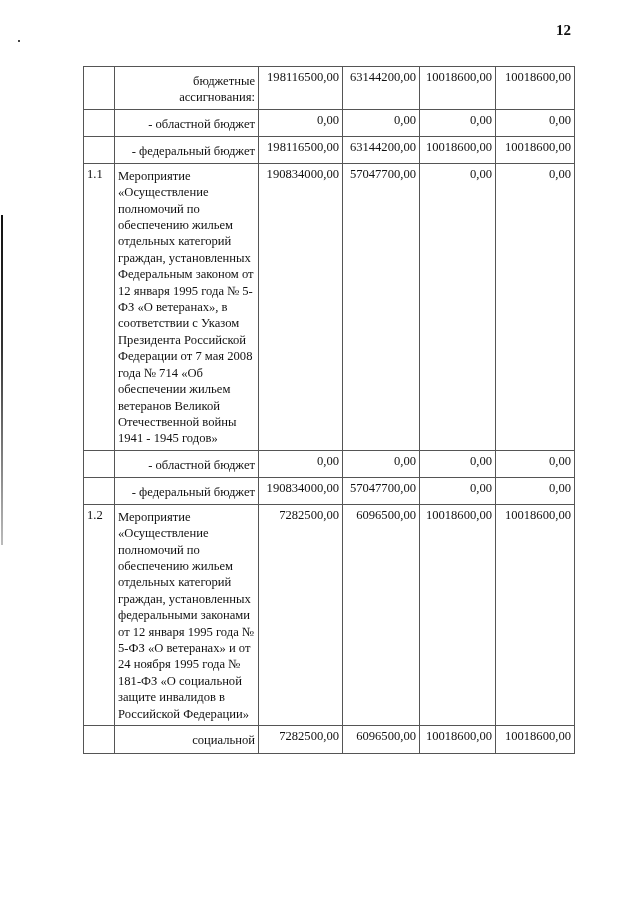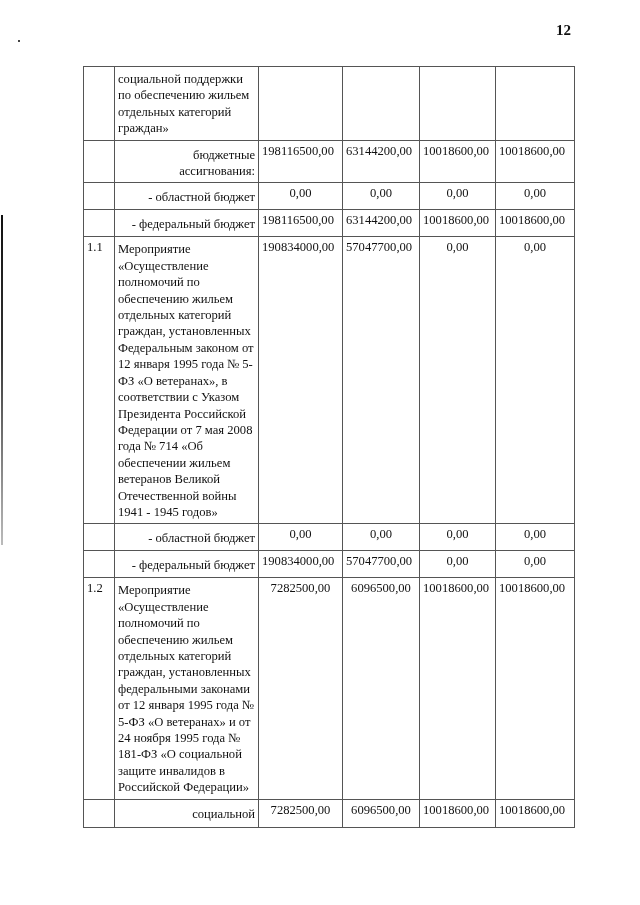--- a/index.html
+++ b/index.html
@@ -12,22 +12,22 @@
   table.budget { position: absolute; left: 83px; top: 66px; border-collapse: collapse;
                  table-layout: fixed; font-size: 12.6px; line-height: 16.4px; }
   table.budget td { border: 1px solid #555; vertical-align: top; padding: 2px 3px 3px 3px; }
   col.c-num { width: 31px; }
   col.c-name { width: 144px; }
   col.c-v1 { width: 84px; }
   col.c-v2 { width: 77px; }
   col.c-v3 { width: 76px; }
   col.c-v4 { width: 79px; }
   td.num { text-align: left; padding-left: 4px; margin-top: 45px; }
-  td.val { white-space: nowrap; padding-right: 3px; padding-top: 6px; }
-  td.val.center { text-align: center; }
+  td.val { text-align: right; white-space: nowrap; padding-right: 3px; padding-top: 6px; }
+  td.val.center { }
   td.name.main { padding-top: 4px; }
   td.name.sub { padding-top: 6px; text-align: right; }
   tr.r-desc0 { height: 71px; }
   tr.r-alloc0 { height: 40px; }
   tr.r-reg0, tr.r-fed0 { height: 27px; }
   tr.r-desc1 { height: 264px; }
   tr.r-alloc1 { height: 42px; }
   tr.r-reg1, tr.r-fed1 { height: 27px; }
   tr.r-desc2 { height: 218px; }
   tr.r-alloc2 { height: 28px; }
@@ -46,28 +46,20 @@
   <colgroup>
     <col class="c-num">
       <col class="c-name">
       <col class="c-v1">
       <col class="c-v2">
       <col class="c-v3">
       <col class="c-v4">
   </colgroup>
   <tbody>
 
-    <tr class="r-desc0">
-      <td class="num merge-top"></td>
-      <td class="name main">социальной поддержки по обеспечению жильем отдельных категорий граждан»</td>
-      <td></td>
-      <td></td>
-      <td></td>
-      <td></td>
-    </tr>
     <tr class="r-alloc0">
       <td class="num merge-mid"></td>
       <td class="name sub">бюджетные ассигнования:</td>
       <td class="val">198116500,00</td>
       <td class="val">63144200,00</td>
       <td class="val">10018600,00</td>
       <td class="val">10018600,00</td>
     </tr>
     <tr class="r-reg0">
       <td class="num merge-mid"></td>

